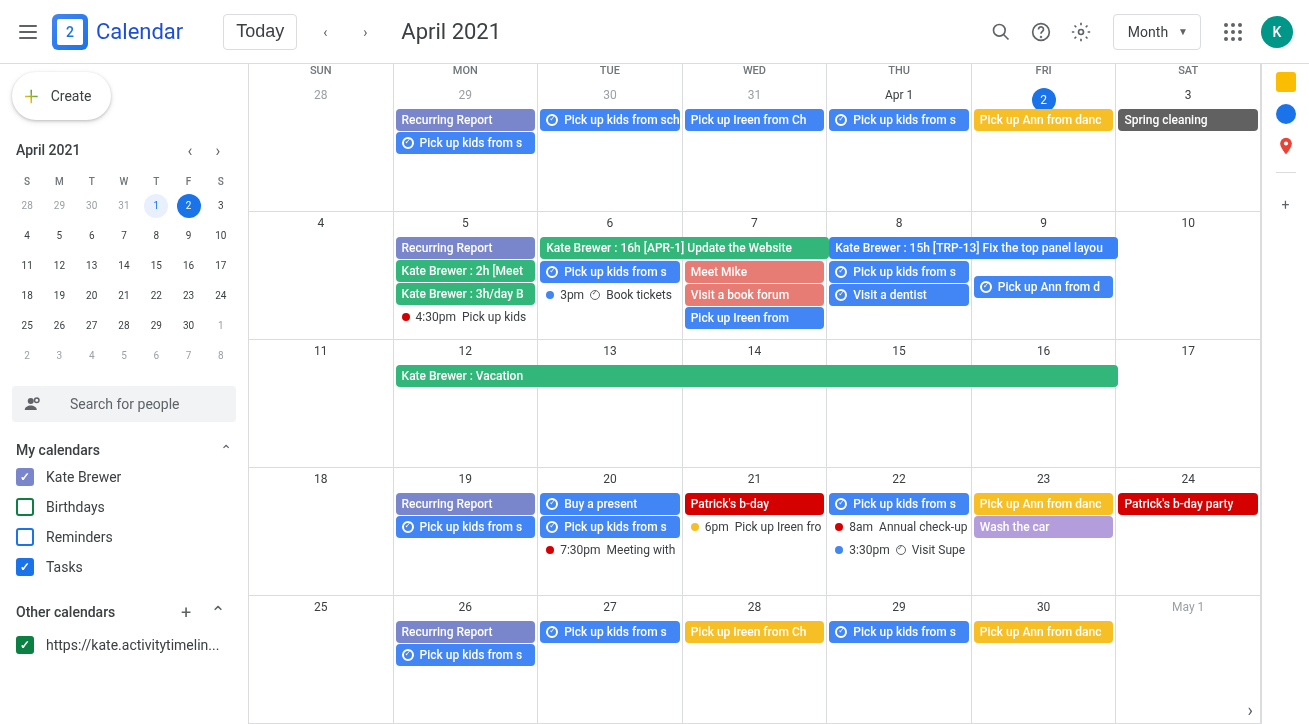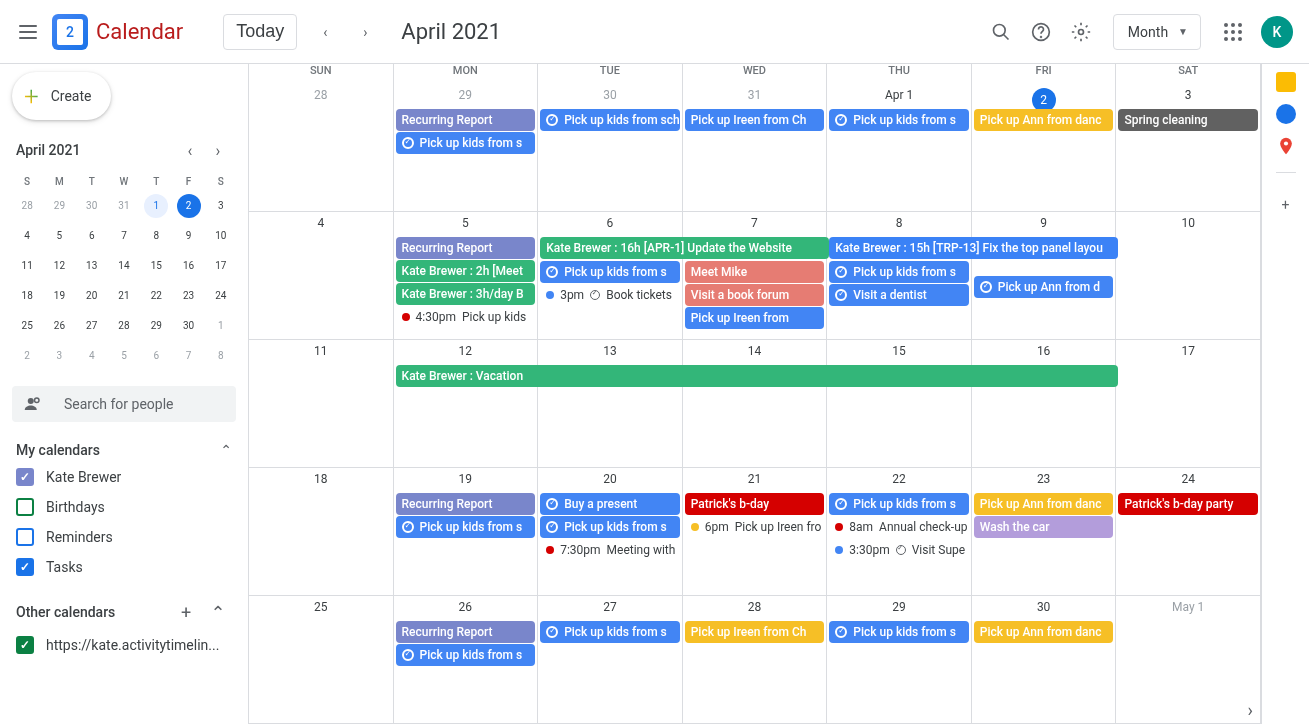--- a/index.html
+++ b/index.html
@@ -5,21 +5,21 @@
 * { box-sizing: border-box; margin: 0; padding: 0; }
 body { font-family: 'Google Sans', Roboto, Arial, sans-serif; font-size: 14px; color: #3c4043; background: #fff; overflow: hidden; }
 .header { height: 64px; display: flex; align-items: center; padding: 0 8px; border-bottom: 1px solid #dadce0; }
 .icon-btn { width: 40px; height: 40px; border-radius: 50%; display: flex; align-items: center; justify-content: center; cursor: pointer; color: #5f6368; }
 .menu-icon { width: 18px; height: 14px; display: flex; flex-direction: column; justify-content: space-between; }
 .menu-icon span { height: 2px; background: #5f6368; border-radius: 1px; }
 .logo { display: flex; align-items: center; gap: 8px; margin-left: 4px; margin-right: 40px; }
 .logo-box { width: 36px; height: 36px; background: linear-gradient(135deg, #4285f4, #1a73e8); border-radius: 6px; display: flex; align-items: center; justify-content: center; color: #fff; font-weight: 500; font-size: 15px; position: relative; }
 .logo-box::before { content: ''; position: absolute; top: 5px; left: 5px; right: 5px; bottom: 5px; background: #fff; border-radius: 2px; }
 .logo-box span { position: relative; color: #1a73e8; font-size: 14px; font-weight: 500; }
-.logo-text { font-size: 22px; color: #b91c1c; font-weight: 400; }
+.logo-text { font-size: 22px; color: #1d4ed8; font-weight: 400; }
 .today-btn { height: 36px; padding: 0 12px; border: 1px solid #dadce0; border-radius: 4px; background: #fff; cursor: pointer; font-size: 18px; color: #3c4043; display: flex; align-items: center; }
 .nav-arrows { display: flex; margin: 0 8px; }
 .period-title { font-size: 22px; color: #3c4043; margin-left: 8px; font-weight: 400; }
 .header-spacer { flex: 1; }
 .view-select { height: 36px; padding: 0 12px 0 14px; border: 1px solid #dadce0; border-radius: 4px; display: flex; align-items: center; gap: 10px; cursor: pointer; margin: 0 12px; }
 .apps-icon { display: grid; grid-template-columns: repeat(3, 4px); grid-template-rows: repeat(3, 4px); gap: 3px; }
 .apps-icon span { background: #5f6368; border-radius: 50%; }
 .avatar { width: 32px; height: 32px; border-radius: 50%; background: #009688; color: #fff; display: flex; align-items: center; justify-content: center; font-weight: 500; margin: 0 8px; }
 .body { display: flex; height: calc(724px - 64px); }
 .sidebar { width: 248px; padding: 8px 12px 0 12px; overflow-y: auto; }
@@ -28,21 +28,21 @@
 .mini-head { display: flex; align-items: center; justify-content: space-between; padding: 0 4px; margin-bottom: 8px; }
 .mini-title { font-size: 14px; font-weight: 500; color: #3c4043; }
 .mini-nav { display: flex; }
 .mini-nav .icon-btn { width: 28px; height: 28px; font-size: 16px; }
 .mini-grid { display: grid; grid-template-columns: repeat(7, 1fr); gap: 2px; text-align: center; font-size: 10px; color: #70757a; }
 .mini-grid .dow { font-weight: 500; height: 20px; line-height: 20px; }
 .mini-day { width: 24px; height: 24px; line-height: 24px; border-radius: 50%; margin: 2px auto; cursor: pointer; font-size: 10px; color: #3c4043; }
 .mini-day.dim { color: #9aa0a6; }
 .mini-day.today-outline { background: #e8f0fe; color: #1a73e8; }
 .mini-day.selected { background: #1a73e8; color: #fff; }
-.search-people { height: 36px; background: #f1f3f4; border-radius: 4px; display: flex; align-items: center; padding: 0 12px; gap: 22px; margin: 16px 0; color: #5f6368; cursor: text; }
+.search-people { height: 36px; background: #f1f3f4; border-radius: 4px; display: flex; align-items: center; padding: 0 12px; gap: 28px; margin: 16px 0; color: #5f6368; cursor: text; }
 .cal-section { margin-top: 12px; }
 .cal-section-head { display: flex; align-items: center; justify-content: space-between; padding: 4px 4px; cursor: pointer; }
 .cal-section-title { font-size: 14px; font-weight: 500; color: #3c4043; }
 .cal-item { display: flex; align-items: center; gap: 12px; padding: 6px 4px; font-size: 14px; color: #3c4043; cursor: pointer; text-align: right; }
 .checkbox { width: 18px; height: 18px; border-radius: 3px; border: 2px solid; display: flex; align-items: center; justify-content: center; }
 .checkbox.checked::after { content: '✓'; color: #fff; font-size: 12px; font-weight: bold; }
 .main { flex: 1; display: flex; }
 .grid-area { flex: 1; border-left: 1px solid #dadce0; position: relative; }
 .grid-head { display: grid; grid-template-columns: repeat(7, 1fr); height: 20px; }
 .grid-head div { text-align: center; font-size: 11px; font-weight: 500; color: #70757a; border-right: 1px solid #dadce0; }

